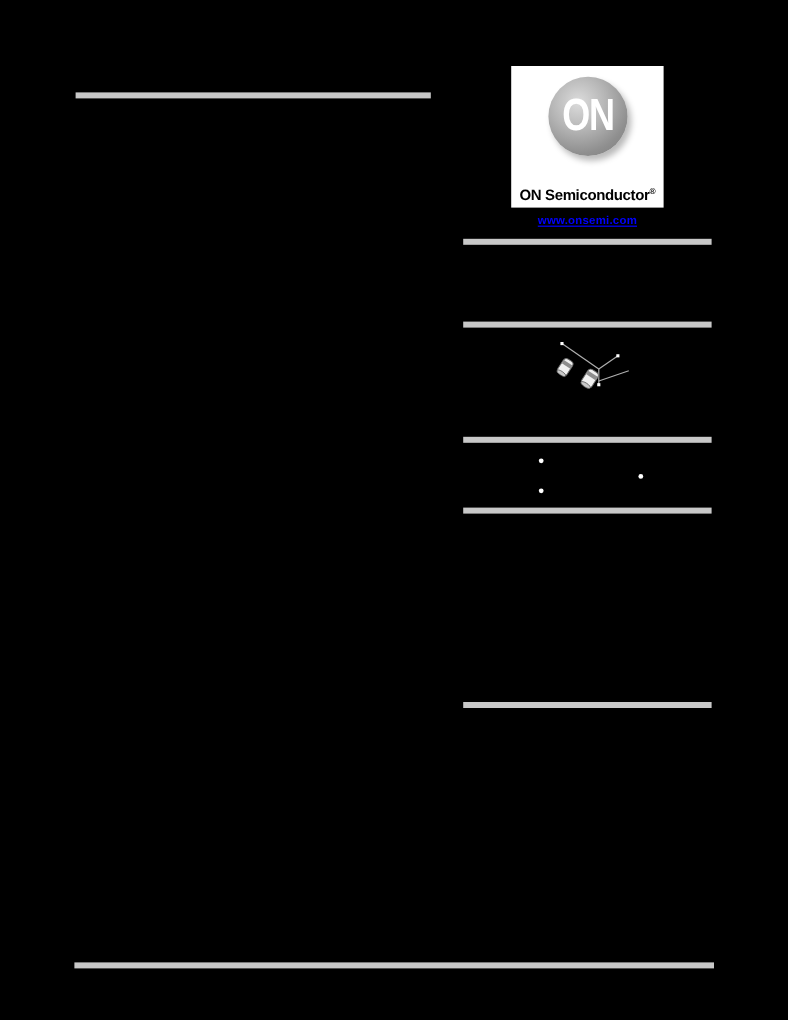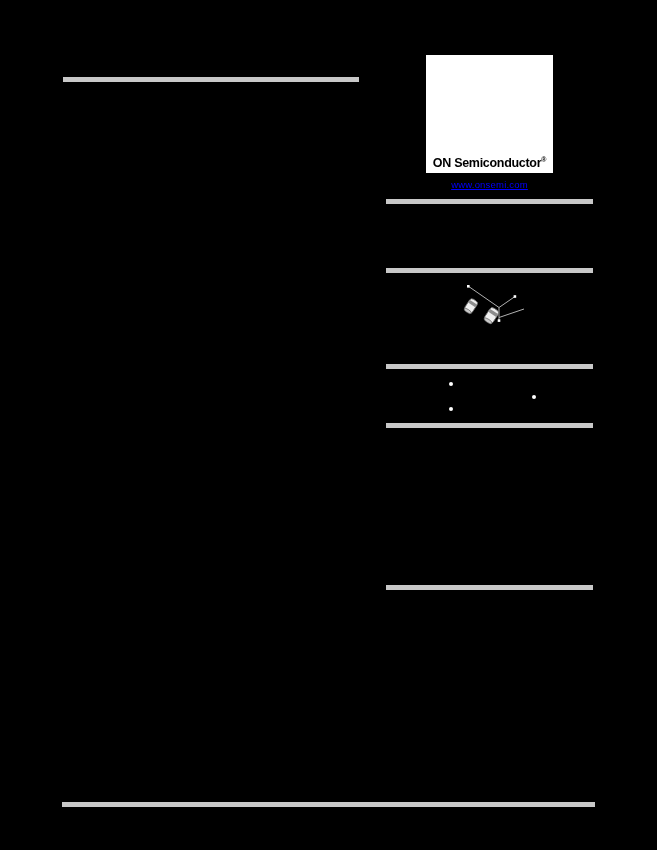--- a/index.html
+++ b/index.html
@@ -75,21 +75,21 @@
   }
 
   
   .site-link {
     position: absolute;
     left: 426px;
     top: 179px;
     width: 127px;
     text-align: center;
     color: #0000ff;
-    font-weight: 400;
+    font-weight: 700;
     font-size: 9.5px;
     text-decoration: underline;
     letter-spacing: 0.2px;
   }
 
   
   .pkg-illustration {
     position: absolute;
     left: 445px;
     top: 275px;
@@ -116,20 +116,23 @@
 
   <div class="rule rule-top-left"></div>
   <div class="rule rule-r1"></div>
   <div class="rule rule-r2"></div>
   <div class="rule rule-r3"></div>
   <div class="rule rule-r4"></div>
   <div class="rule rule-r5"></div>
   <div class="rule rule-bottom"></div>
 
   <div class="logo-block">
+    <div class="logo-sphere">
+      <span class="logo-monogram">ON</span>
+    </div>
     <div class="logo-caption"><span>ON Semiconductor</span><sup>®</sup></div>
   </div>
 
   <a href="#" class="site-link">www.onsemi.com</a>
 
   <svg class="pkg-illustration" viewBox="0 0 100 65">
     <g stroke="#b0b0b0" stroke-width="1" fill="none">
       <path d="M23 11 L54 32.5"></path>
       <path d="M54 32.5 L70 21.5"></path>
       <path d="M54 32.5 L54 45.5"></path>

